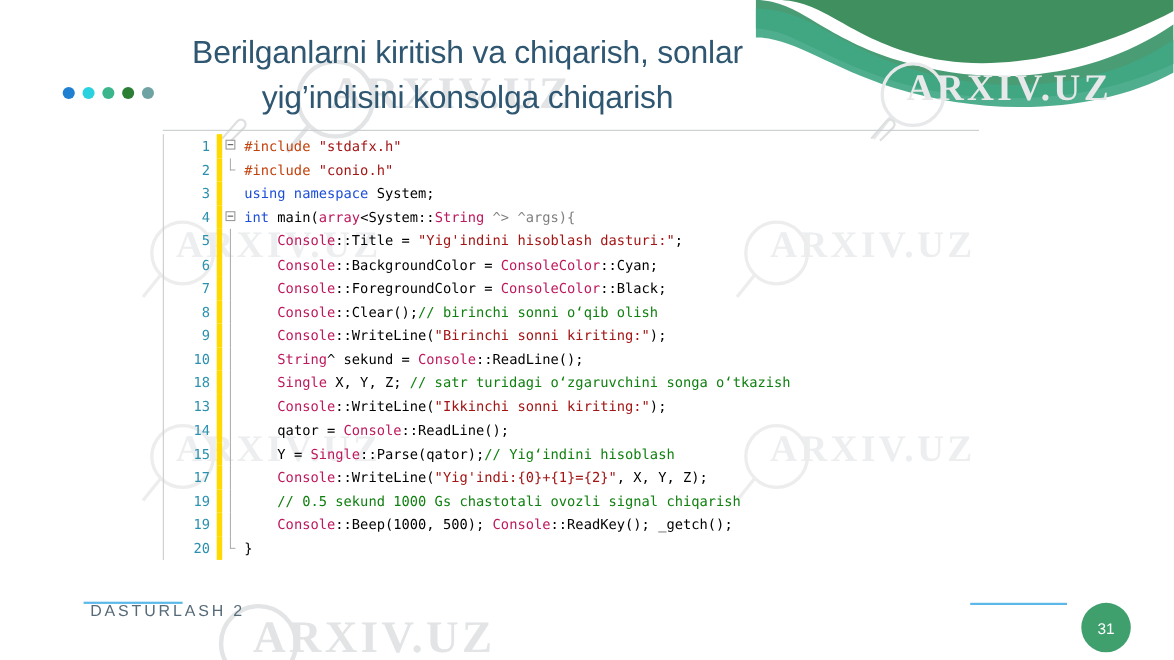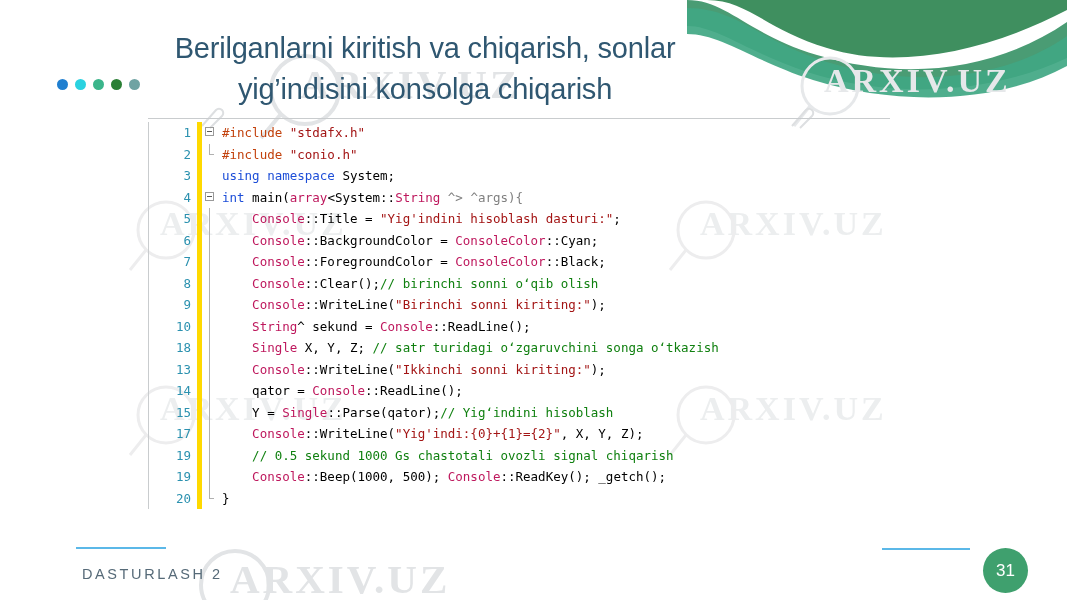--- a/index.html
+++ b/index.html
@@ -188,38 +188,38 @@
     position: absolute;
     left: 882px;
     top: 548px;
     width: 88px;
     height: 2px;
     background: #5bb8e8;
   }
   .footer-label {
     position: absolute;
     left: 82px;
-    top: 566px;
+    top: 548px;
     font-size: 14.5px;
     letter-spacing: 2.6px;
     color: #566a78;
     font-family: "Liberation Sans", sans-serif;
   }
   .page-badge {
     position: absolute;
     left: 983px;
     top: 548px;
     width: 45px;
     height: 45px;
     border-radius: 50%;
     display: flex;
     align-items: center;
     justify-content: center;
     color: #ffffff;
-    font-size: 17px;
+    font-size: 14px;
     font-family: "Liberation Sans", sans-serif;
   }
 </style>
 </head>
 <body>
 
 <div class="wave-wrap">
   <svg width="380" height="125" viewBox="0 0 380 125" xmlns="http://www.w3.org/2000/svg">
     <path d="M20,0 C60,0 80,30 140,48 C210,70 300,52 380,10 L380,0 Z" fill="#3f8f5f"></path>
     <path d="M0,0 C40,0 60,34 130,55 C220,82 310,70 380,22 L380,58 C300,96 200,98 120,72 C60,52 30,26 0,26 Z" fill="#4a9c74"></path>

